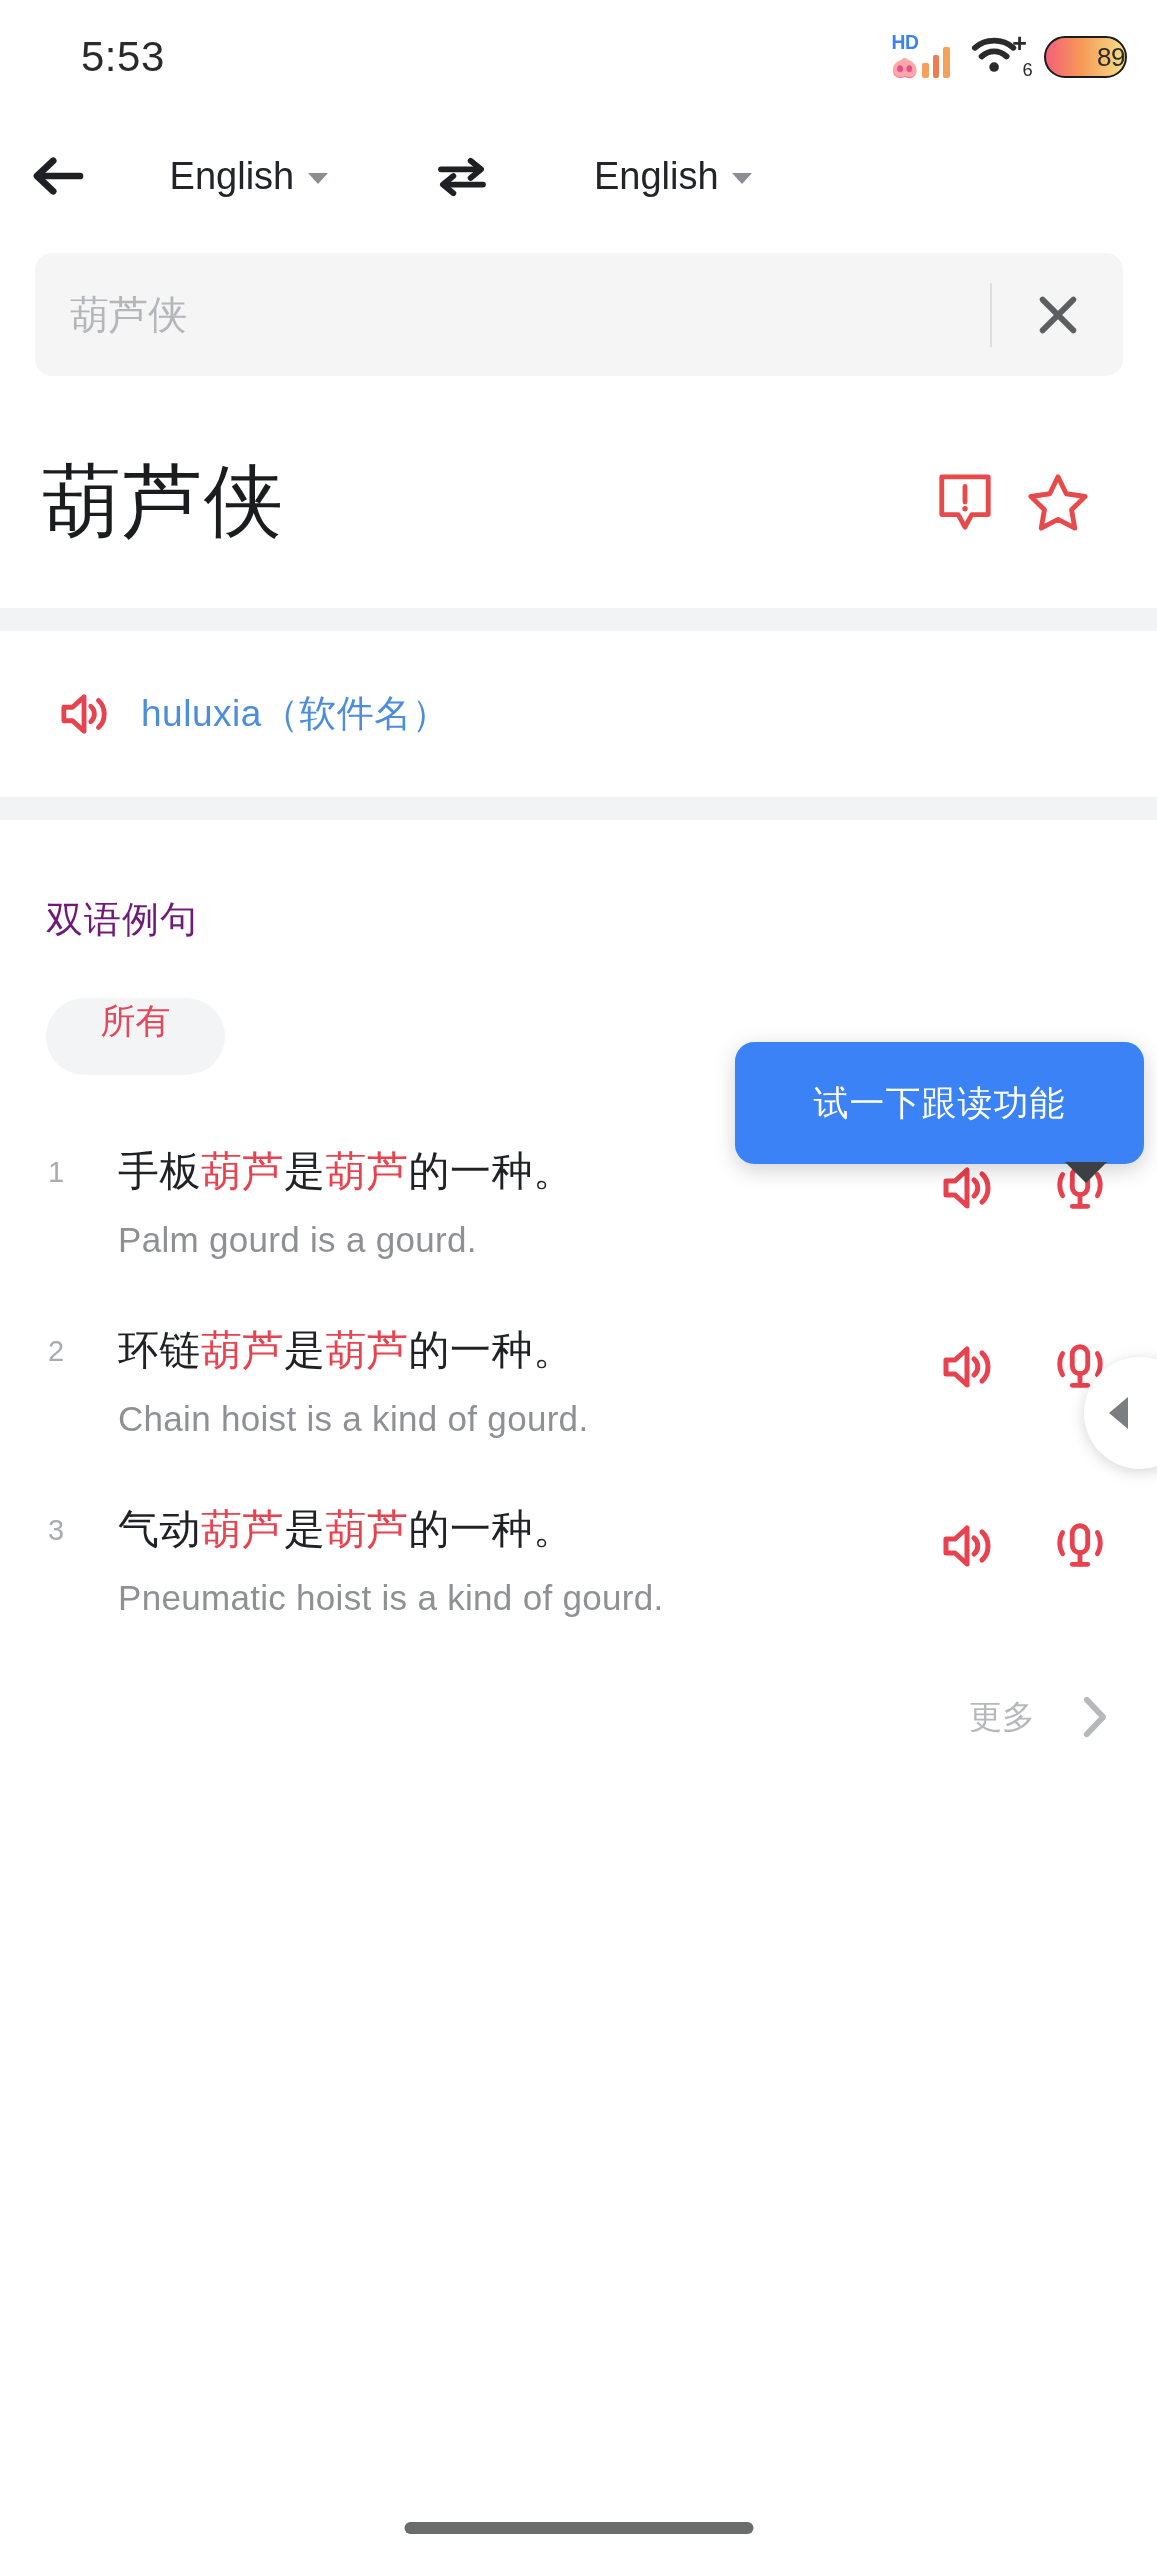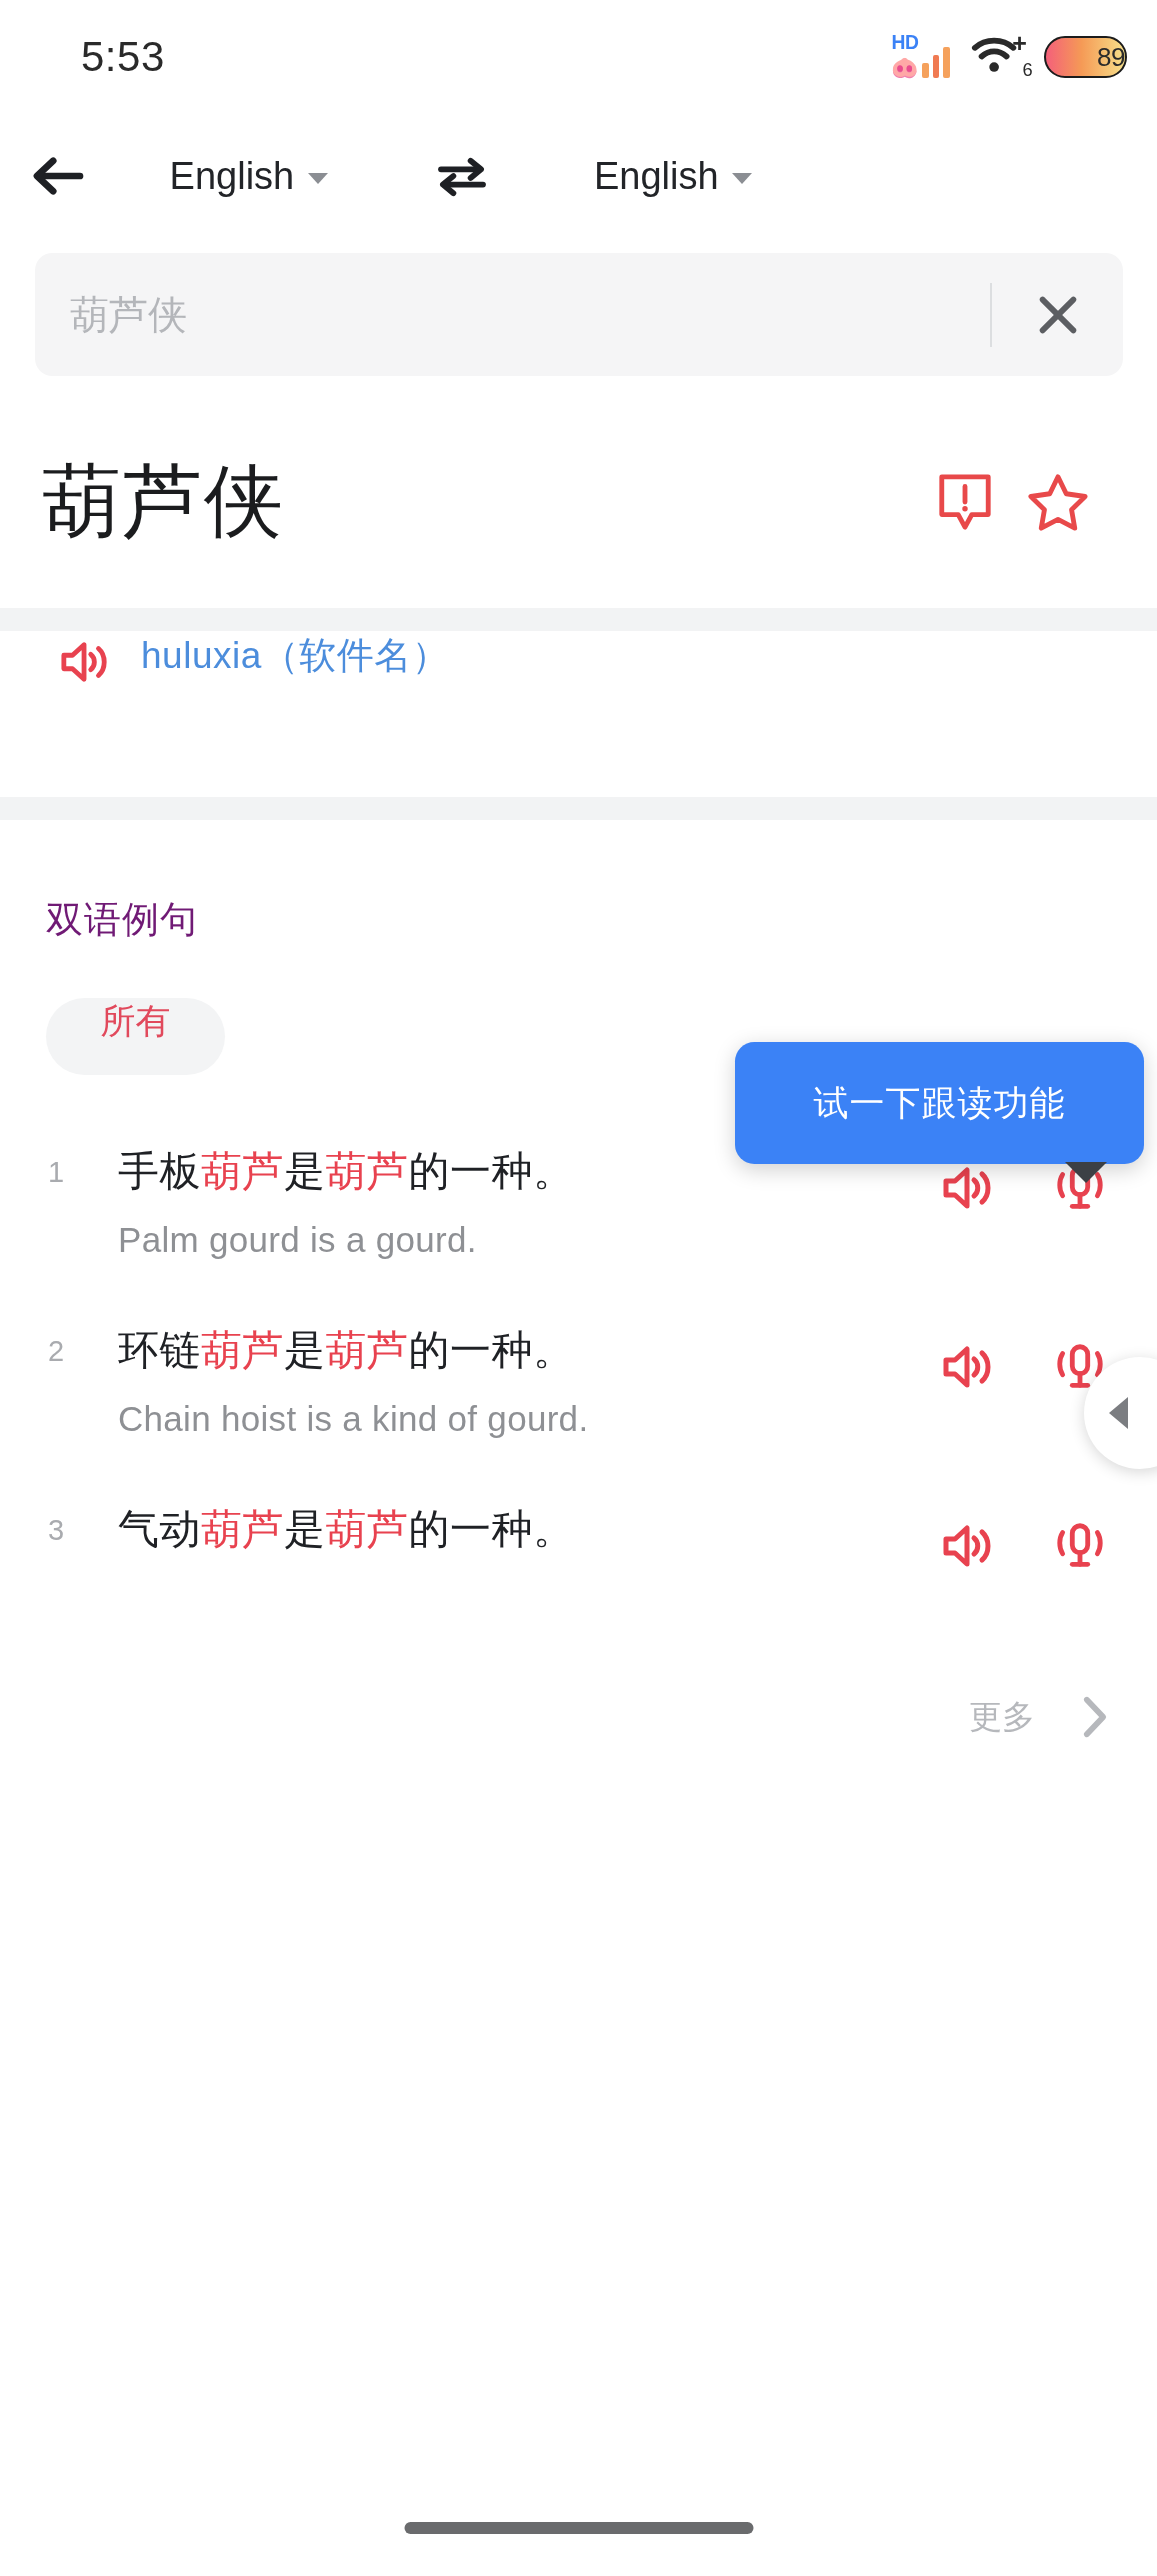--- a/index.html
+++ b/index.html
@@ -172,21 +172,21 @@
     background: #f2f3f4;
   }
   .band-1 { top: 608px; }
   .band-2 { top: 797px; }
 
   
   .trans-row {
     position: absolute;
     top: 631px; left: 0;
     width: 1158px; height: 166px;
-    display: flex; align-items: flex-start;
+    display: flex; align-items: center;
     padding-left: 54px;
   }
   .speaker-btn {
     width: 62px; height: 62px;
     display: flex; align-items: center; justify-content: center;
   }
   .trans-text {
     margin-left: 25px;
     font-size: 37px;
     color: #4c8ddc;
@@ -481,20 +481,21 @@
             <path d="M11 14 C7 20, 7 30, 11 36" stroke="#e8424f" stroke-width="5" stroke-linecap="round" fill="none"></path>
             <path d="M47 14 C51 20, 51 30, 47 36" stroke="#e8424f" stroke-width="5" stroke-linecap="round" fill="none"></path>
           </svg>
         </div>
       </div>
     </div>
 
     <div class="example">
       <div class="ex-num">3</div>
       <div class="ex-cn"><span>气动</span><span class="hl">葫芦</span><span>是</span><span class="hl">葫芦</span><span>的一种。</span></div>
+      <div class="ex-en">Pneumatic hoist is a kind of gourd.</div>
       <div class="ex-actions">
         <div class="ex-action">
           <svg width="56" height="52" viewBox="0 0 56 52" fill="none">
             <path d="M6 19 H15 L27 8 V44 L15 33 H6 Z" stroke="#e8424f" stroke-width="5" stroke-linejoin="round" fill="none"></path>
             <path d="M34 18 C39 22, 39 30, 34 34" stroke="#e8424f" stroke-width="5" stroke-linecap="round" fill="none"></path>
             <path d="M42 12 C50 19, 50 33, 42 40" stroke="#e8424f" stroke-width="5" stroke-linecap="round" fill="none"></path>
           </svg>
         </div>
         <div class="ex-action">
           <svg width="56" height="54" viewBox="0 0 58 56" fill="none">

